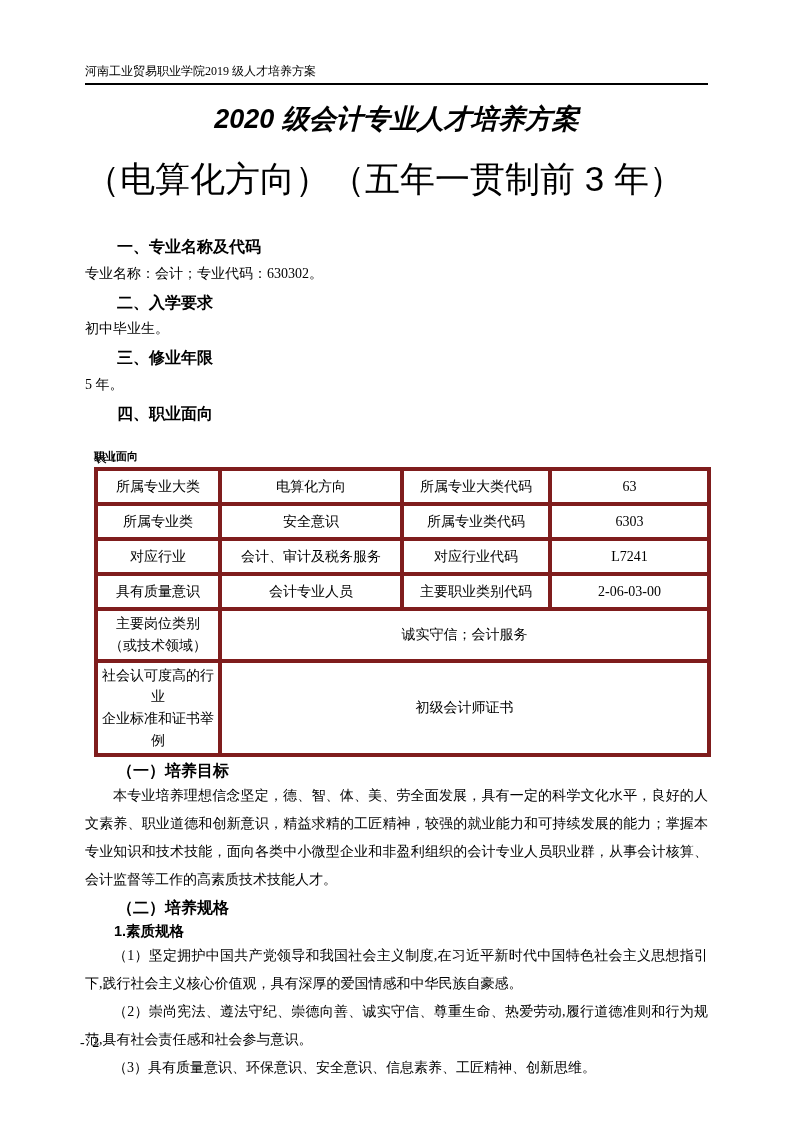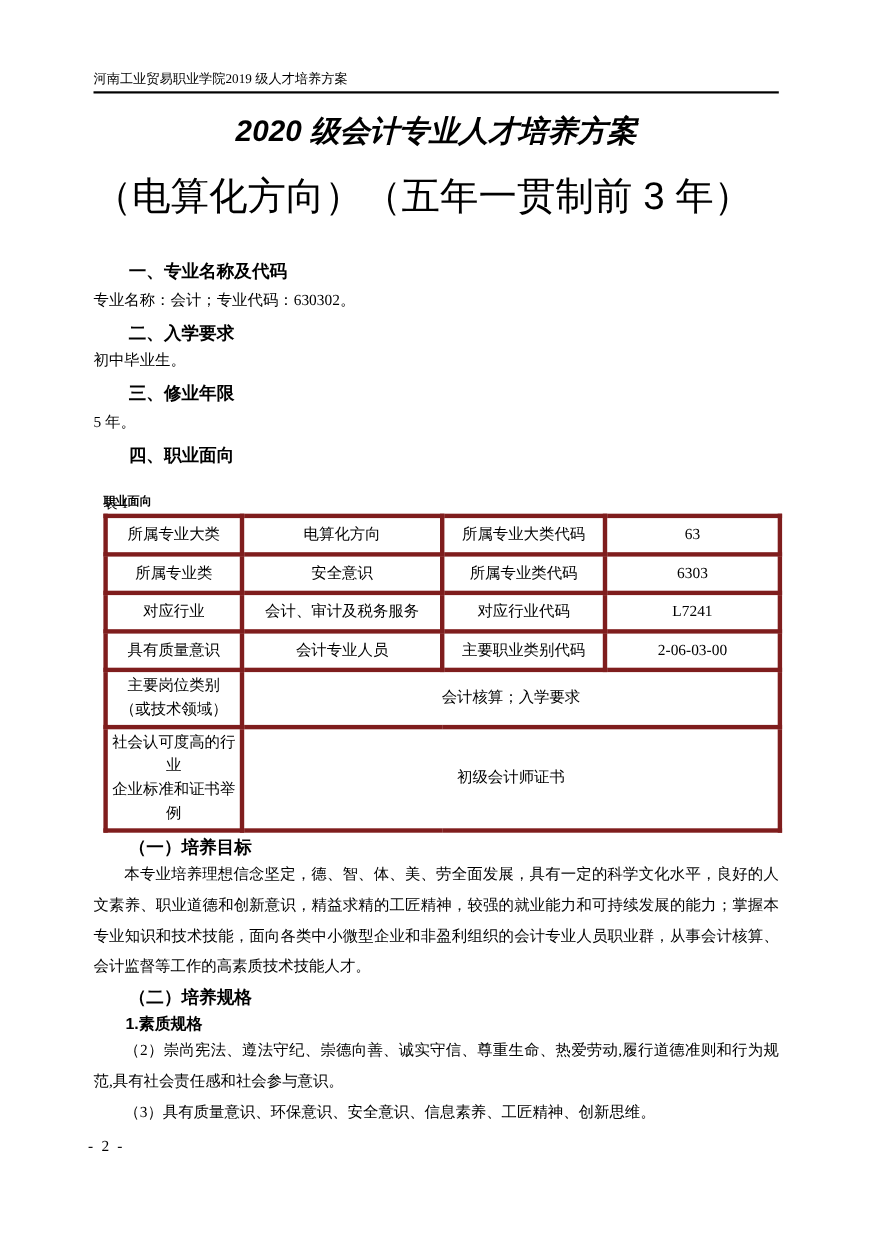--- a/index.html
+++ b/index.html
@@ -122,35 +122,36 @@
           <td>具有质量意识</td>
           <td>会计专业人员</td>
           <td>主要职业类别代码</td>
           <td>2-06-03-00</td>
         </tr>
         <tr class="r-double">
           <td>
             <span class="lbl-line">主要岗位类别</span>
             <span class="lbl-line">（或技术领域）</span>
           </td>
-          <td colspan="3">会计核算；入学要求</td>
+          <td colspan="3">诚实守信；会计服务</td>
         </tr>
         <tr class="r-double">
           <td>
             <span class="lbl-line">社会认可度高的行业</span>
             <span class="lbl-line">企业标准和证书举例</span>
           </td>
           <td colspan="3">初级会计师证书</td>
         </tr>
       </tbody>
     </table>
 
     <h4 class="sub-heading">（一）培养目标</h4>
     <p class="para">本专业培养理想信念坚定，德、智、体、美、劳全面发展，具有一定的科学文化水平，良好的人文素养、职业道德和创新意识，精益求精的工匠精神，较强的就业能力和可持续发展的能力；掌握本专业知识和技术技能，面向各类中小微型企业和非盈利组织的会计专业人员职业群，从事会计核算、会计监督等工作的高素质技术技能人才。</p>
     <h4 class="sub-heading">（二）培养规格</h4>
     <h5 class="subsub-heading">1.素质规格</h5>
+    <p class="para">（1）坚定拥护中国共产党领导和我国社会主义制度,在习近平新时代中国特色社会主义思想指引下,践行社会主义核心价值观，具有深厚的爱国情感和中华民族自豪感。</p>
     <p class="para">（2）崇尚宪法、遵法守纪、崇德向善、诚实守信、尊重生命、热爱劳动,履行道德准则和行为规范,具有社会责任感和社会参与意识。</p>
     <p class="para">（3）具有质量意识、环保意识、安全意识、信息素养、工匠精神、创新思维。</p>
 
   </div>
 
   <div class="pg-footer">- 2 -</div>
 </div>
 
 </body></html>

